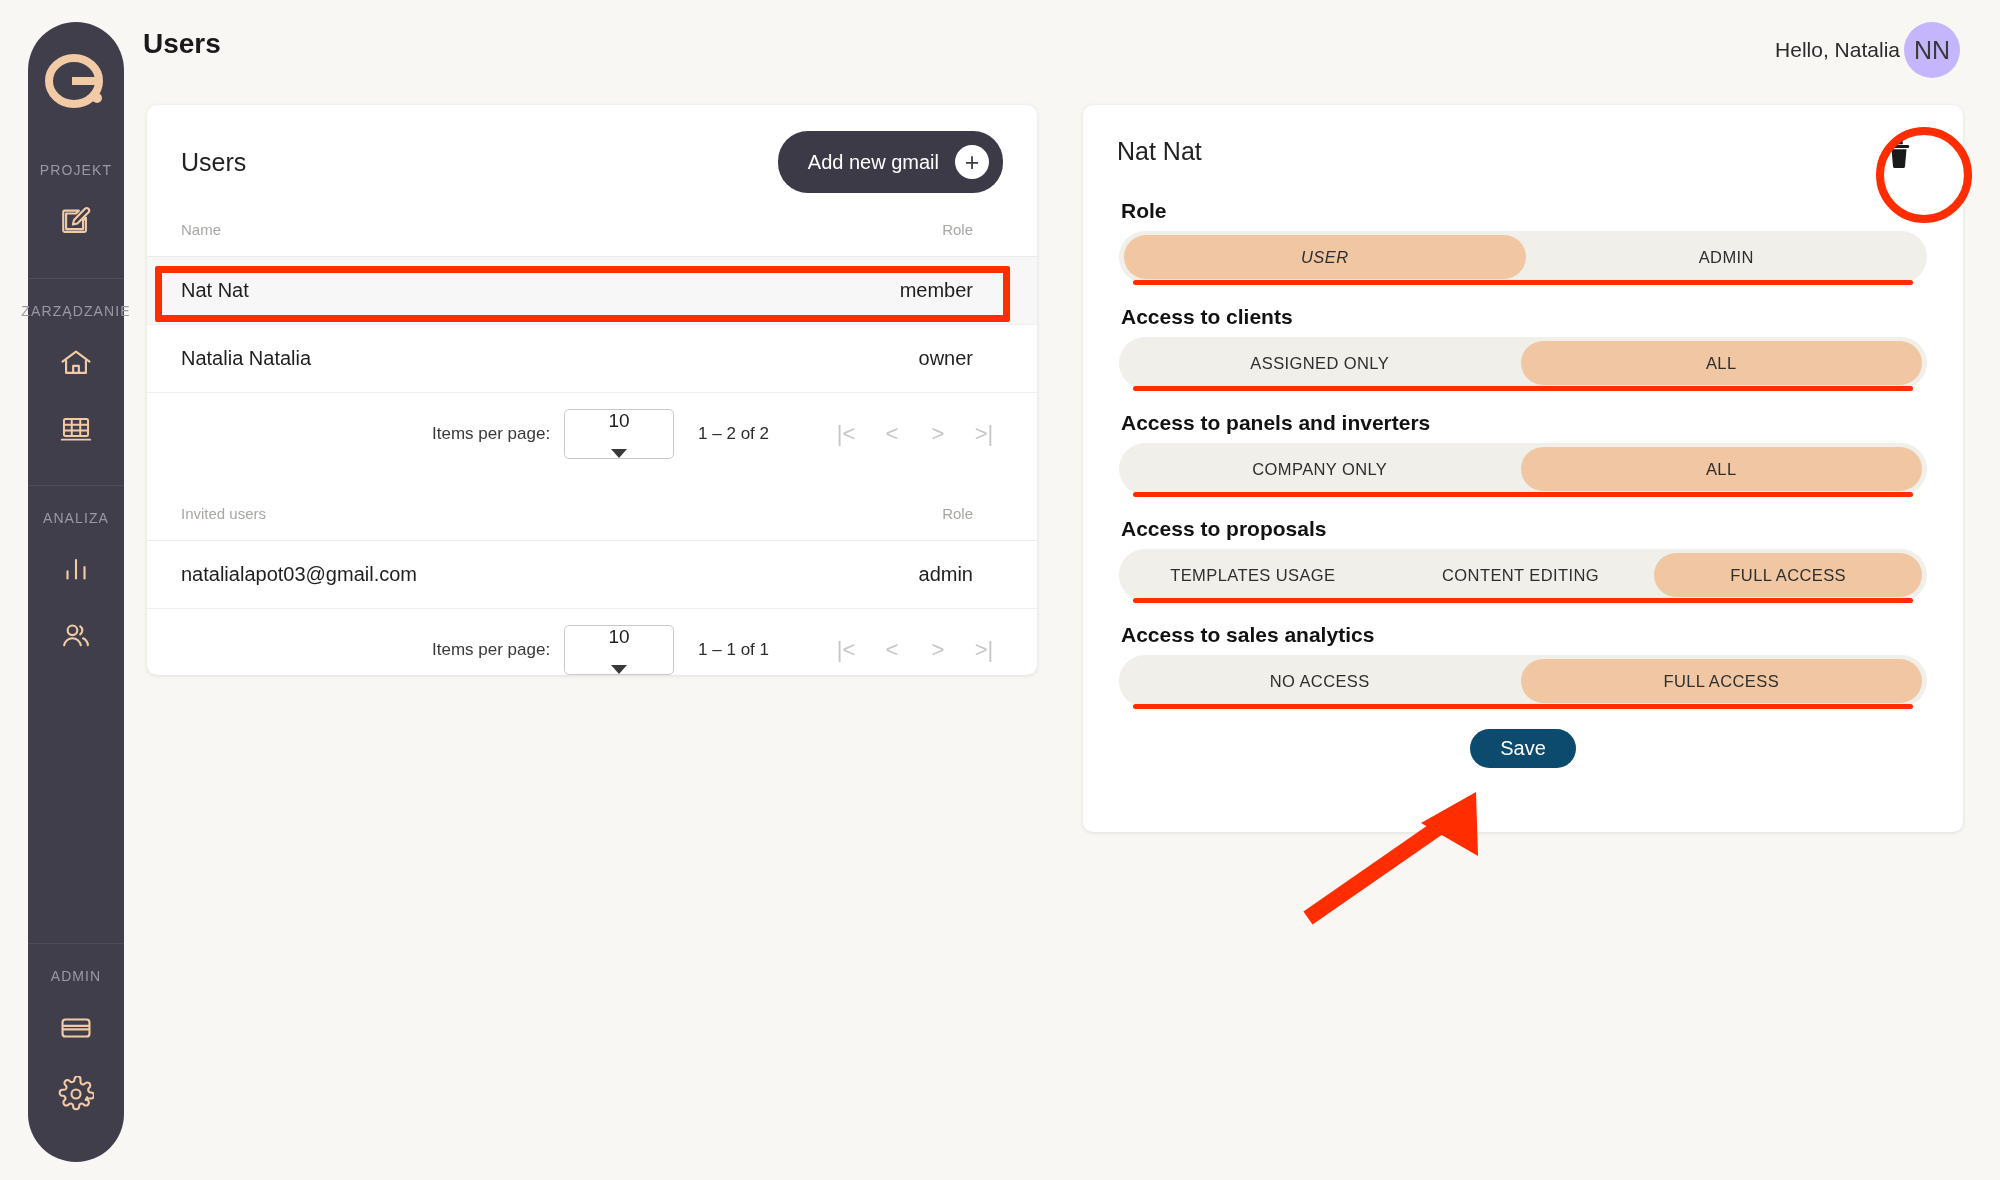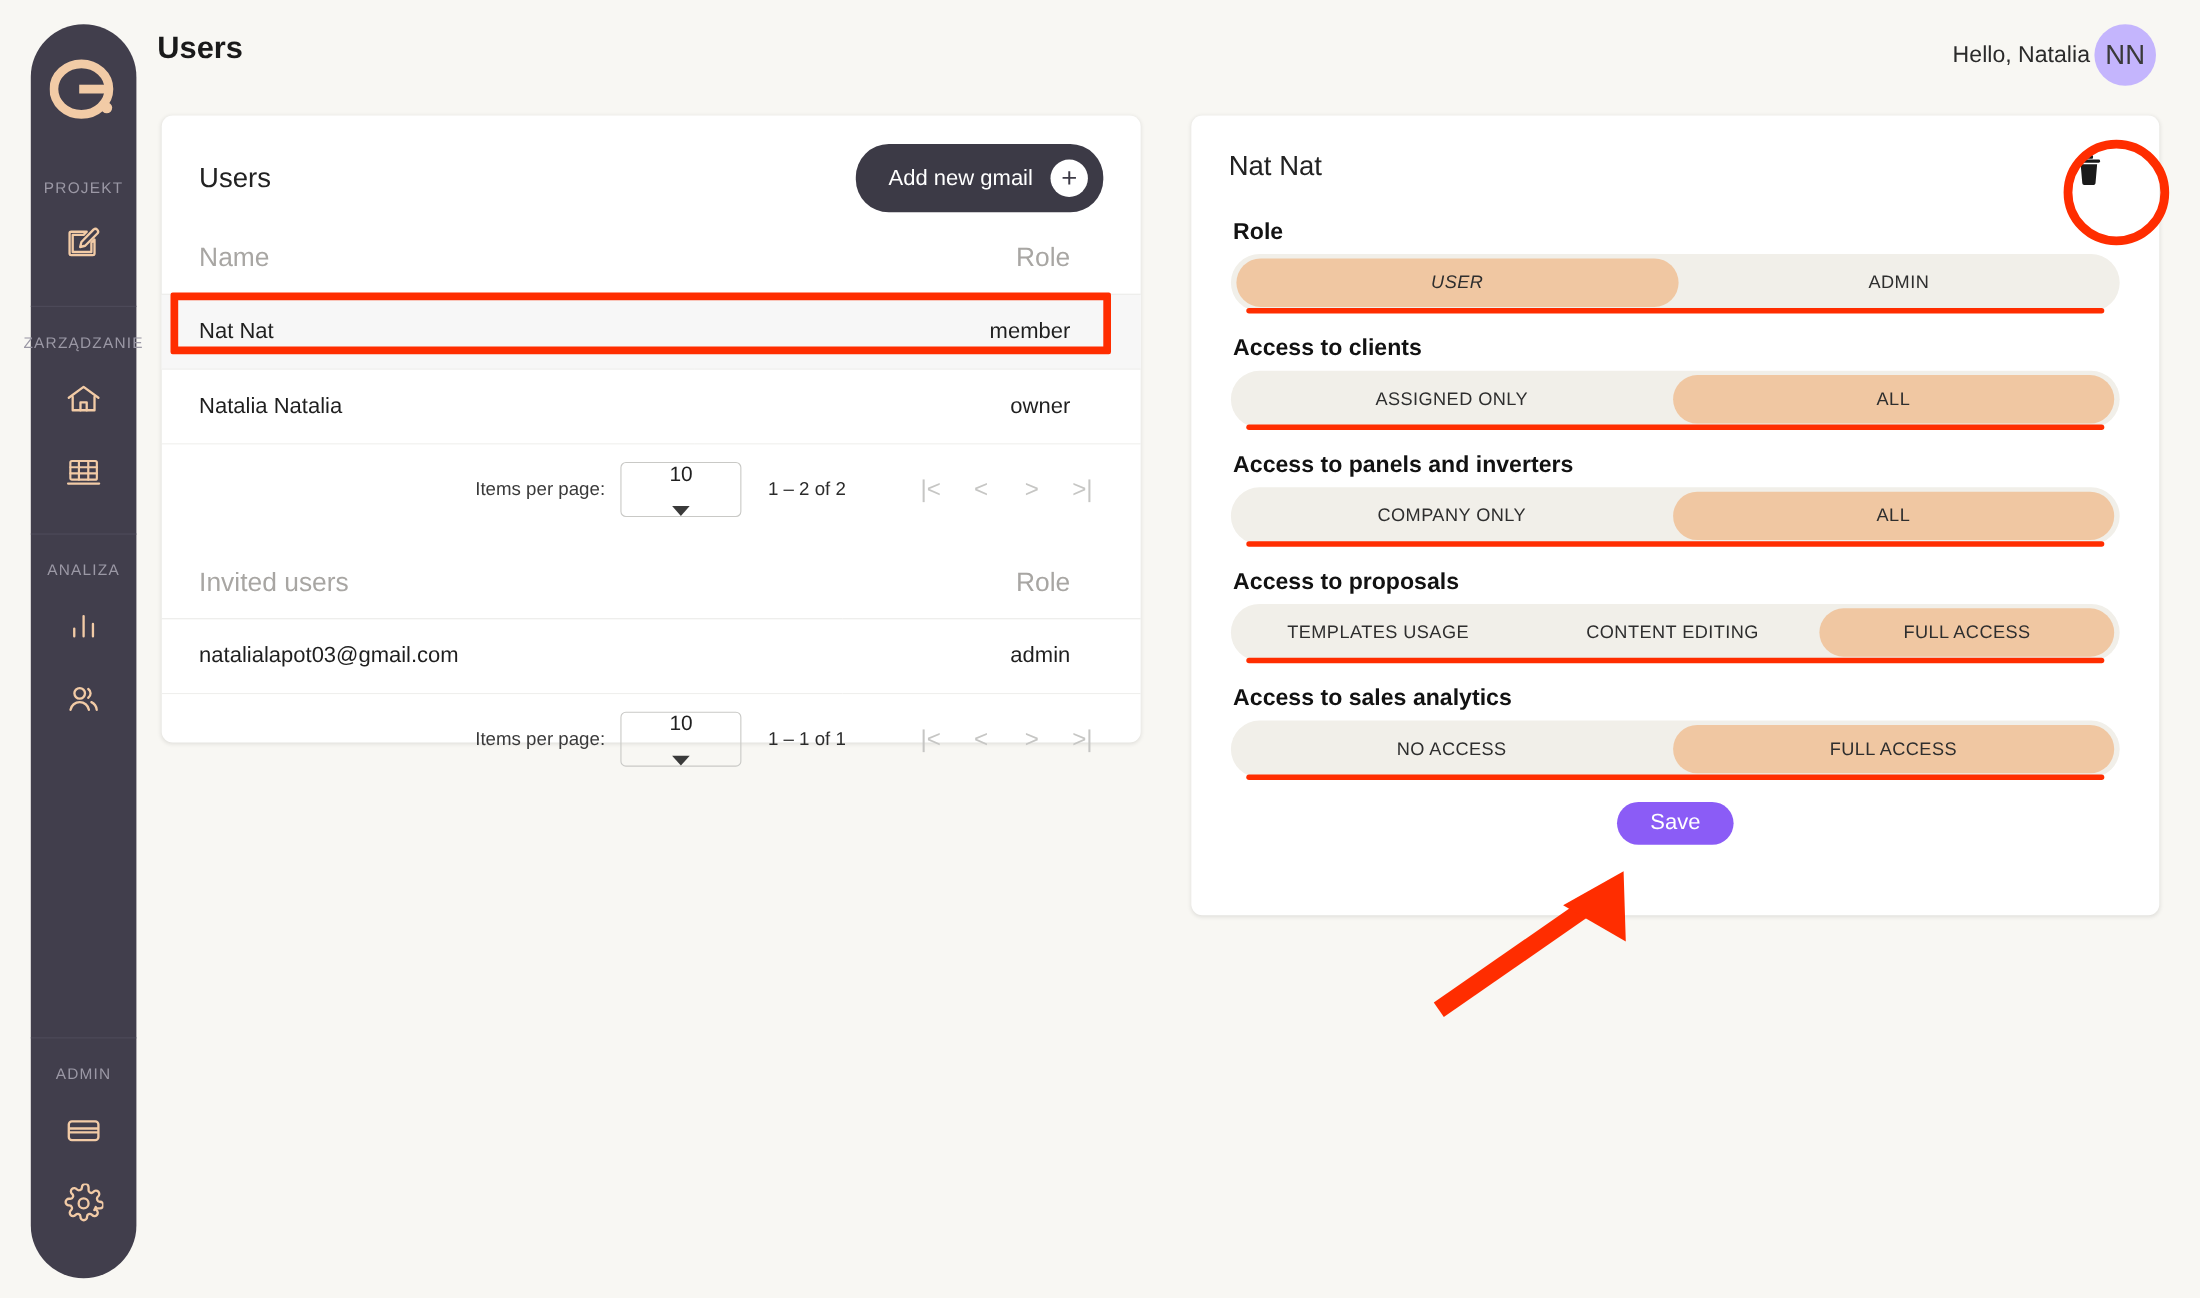--- a/index.html
+++ b/index.html
@@ -92,21 +92,21 @@
   .add-plus {
     width: 34px; height: 34px; border-radius: 50%;
     background: #FFFFFF; color: #3C3A46;
     display: flex; align-items: center; justify-content: center;
     font-size: 25px; line-height: 1; font-weight: 500;
   }
 
   .tbl { width: 100%; border-collapse: collapse; }
   .tbl th {
     text-align: left; font-weight: normal;
-    font-size: 24px; color: #A8A6A3;
+    font-size: 15px; color: #A8A6A3;
     padding: 28px 0 18px 0;
     border-bottom: 1px solid #EAEAE8;
   }
   .tbl th.col-name { padding-left: 34px; }
   .tbl th.col-role { text-align: right; padding-right: 64px; }
   .tbl td {
     font-size: 20px; color: #1F1F1F;
     padding: 22px 0;
     border-bottom: 1px solid #EFEFED;
   }
@@ -177,21 +177,21 @@
   .underline {
     position: absolute; left: 14px; right: 14px; bottom: -2px;
     height: 5px; background: #FF2D00; border-radius: 3px;
   }
 
   .save-row {
     display: flex; justify-content: center;
     margin-top: 22px; padding-bottom: 4px;
   }
   .save-btn {
-    background: #8b5cf6; color: #FFFFFF;
+    background: #0c4a6e; color: #FFFFFF;
     border: none; border-radius: 20px;
     padding: 8px 30px; font-size: 20px; cursor: pointer;
     font-family: "Liberation Sans", sans-serif;
   }
 
   
   .anno { position: absolute; pointer-events: none; }
   #anno-row-box {
     left: 155px; top: 266px; width: 855px; height: 56px;
     border: 7px solid #FF2D00; border-radius: 2px;

